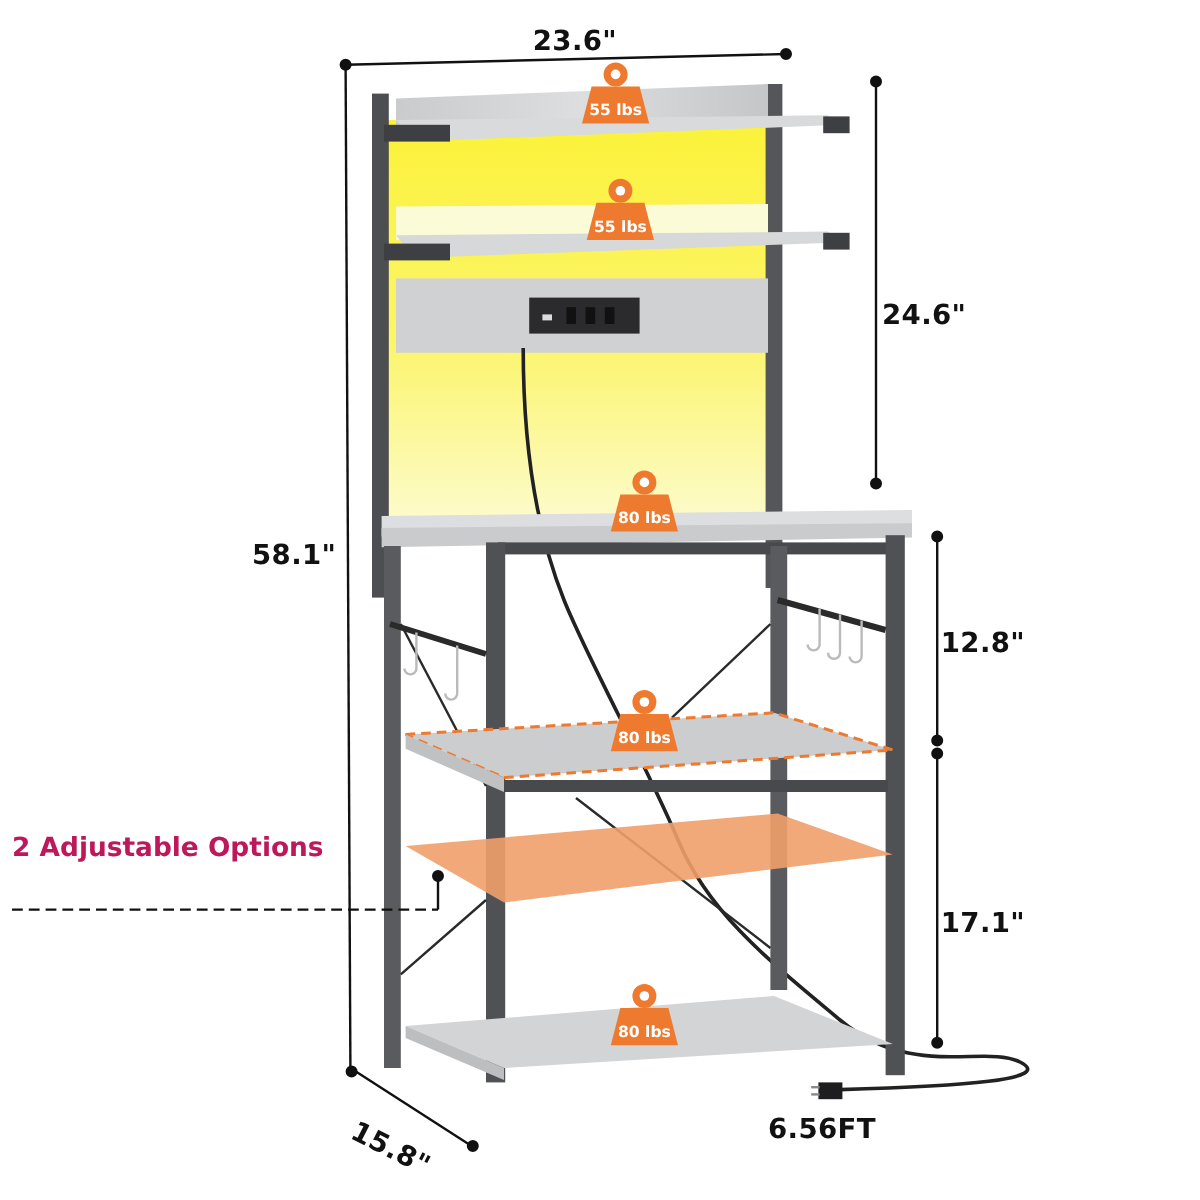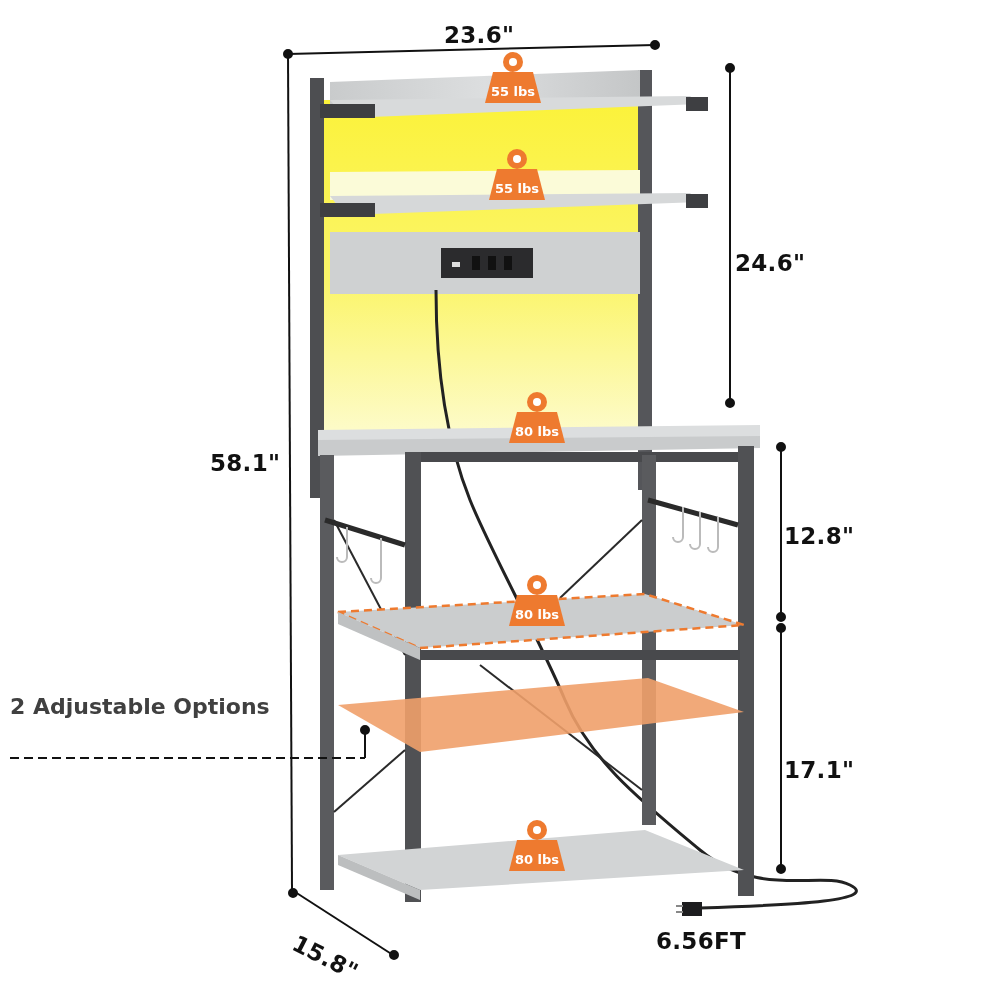--- a/index.html
+++ b/index.html
@@ -1,20 +1,20 @@
 <!DOCTYPE html>
 <html><head>
 <meta charset="utf-8">
 <style>
   html, body { margin:0; padding:0; background:#ffffff; }
   body { width:1000px; height:1000px; position:relative; overflow:hidden; font-family:"DejaVu Sans", sans-serif; }
   #stage { position:absolute; left:0; top:0; width:1000px; height:1000px; }
   .dim-label { position:absolute; font-family:"DejaVu Sans", sans-serif; font-weight:bold; color:#111; font-size:23px; letter-spacing:0.3px; white-space:nowrap; }
   .weight-text { font-family:"DejaVu Sans", sans-serif; font-weight:bold; fill:#ffffff; font-size:13px; }
-  .callout { position:absolute; left:10px; top:690px; font-family:"DejaVu Sans", sans-serif; font-weight:bold; color:#404040; font-size:22px; line-height:34px; white-space:nowrap; }
+  .callout { position:absolute; left:10px; top:690px; font-family:"DejaVu Sans", sans-serif; font-weight:bold; color:#be185d; font-size:22px; line-height:34px; white-space:nowrap; }
 </style>
 </head>
 <body>
 
 <div id="stage">
 <svg width="1000" height="1000" viewBox="0 0 1000 1000" xmlns="http://www.w3.org/2000/svg">
   <defs>
     <linearGradient id="ledGlow" x1="0" y1="0" x2="0" y2="1">
       <stop offset="0" stop-color="#fbf23a"></stop>
       <stop offset="0.55" stop-color="#fbf56a"></stop>
@@ -152,18 +152,18 @@
     <line x1="10" y1="758" x2="365" y2="758" stroke-dasharray="9 5"></line>
   </g>
 </svg>
 
 <div class="dim-label" style="left:444px; top:22px;">23.6"</div>
 <div class="dim-label" style="left:210px; top:450px;">58.1"</div>
 <div class="dim-label" style="left:735px; top:250px;">24.6"</div>
 <div class="dim-label" style="left:784px; top:523px;">12.8"</div>
 <div class="dim-label" style="left:784px; top:757px;">17.1"</div>
 <div class="dim-label" style="left:300px; top:930px; transform:rotate(27deg); transform-origin:left top;">15.8"</div>
-<div class="dim-label" style="left:656px; top:928px;text-align:right;">6.56FT</div>
+<div class="dim-label" style="left:640px; top:928px;text-align:right;">6.56FT</div>
 
 <div class="callout">
   <div>2 Adjustable Options</div>
 </div>
 </div>
 
 </body></html>

